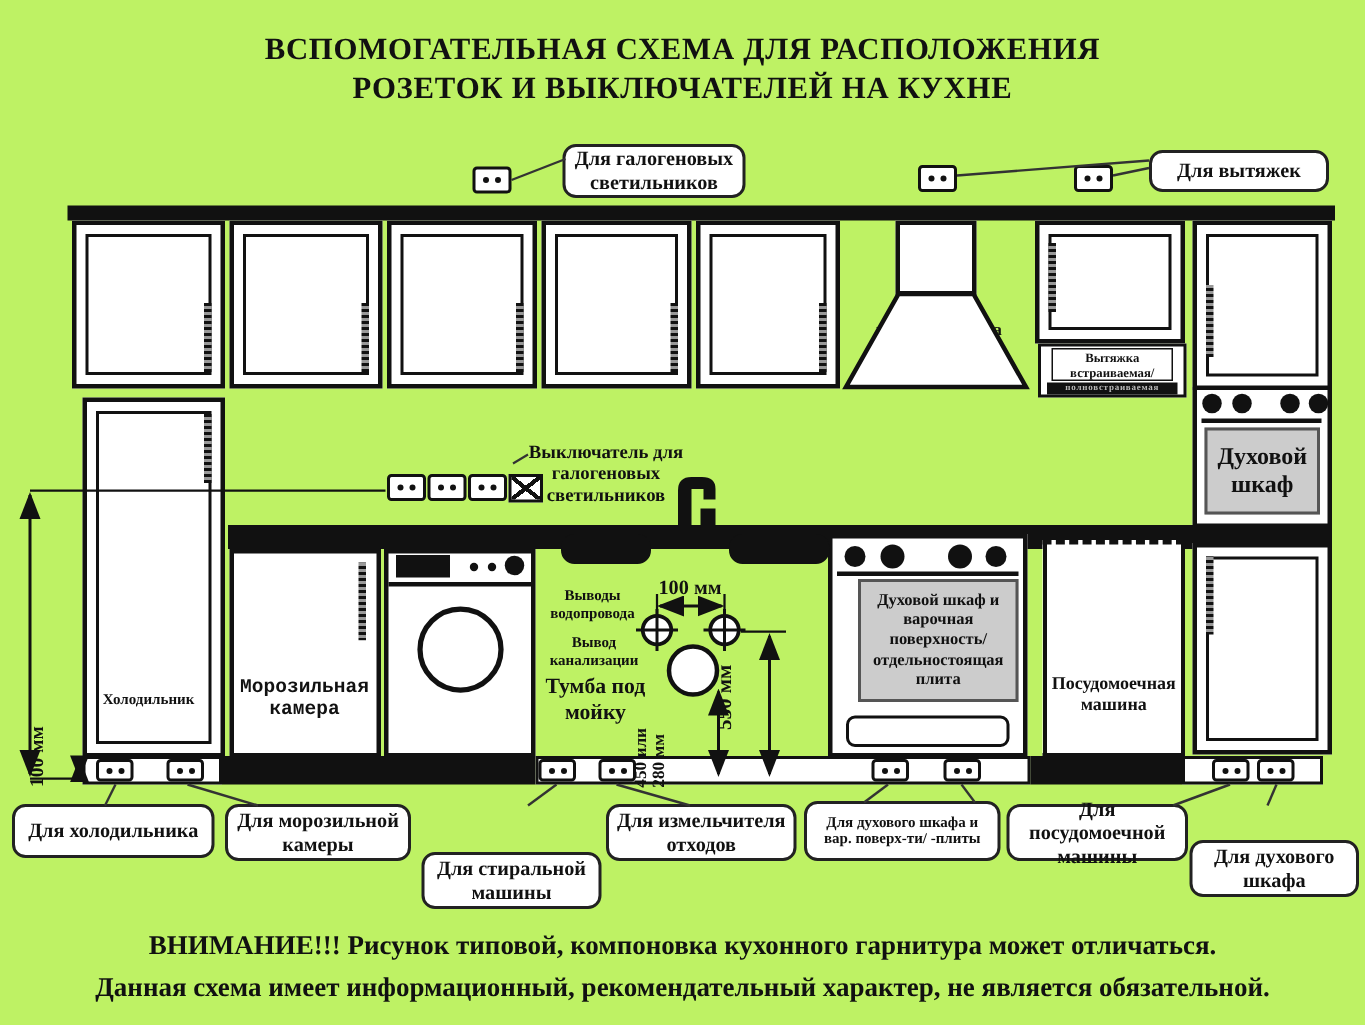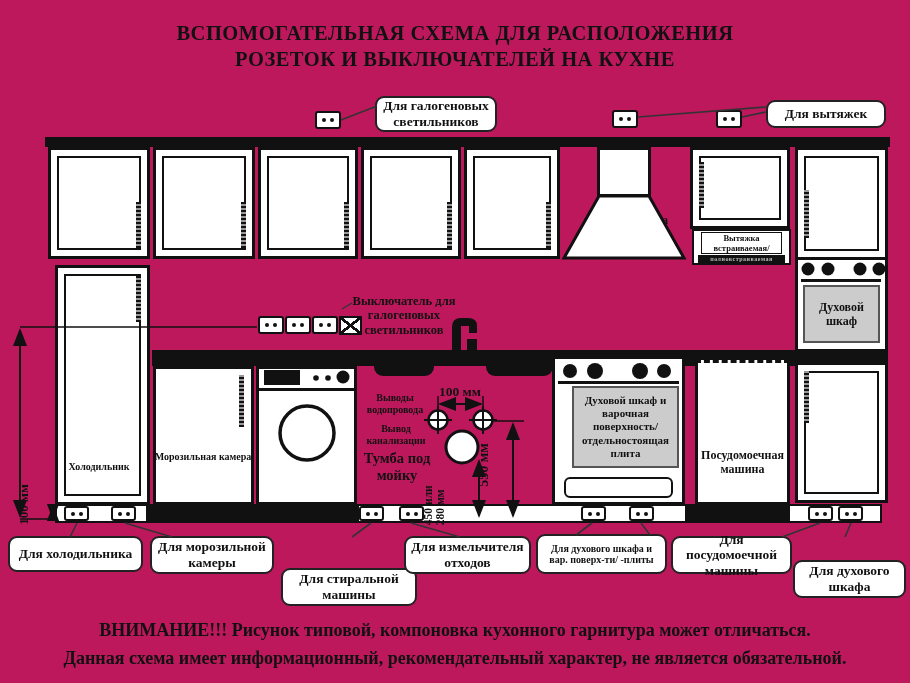--- a/index.html
+++ b/index.html
@@ -1,16 +1,16 @@
 <!DOCTYPE html>
 <html><head>
 <meta charset="utf-8">
 <style>
   html,body{margin:0;padding:0;background:#fff;}
-  #stage{position:relative;width:910px;height:683px;background:#be185d;overflow:hidden;
+  #stage{position:relative;width:910px;height:683px;background:#bef264;overflow:hidden;
          font-family:"Liberation Serif",serif;color:#111;}
   .abs{position:absolute;}
   .title{width:910px;text-align:center;font-weight:bold;font-size:20.5px;letter-spacing:.5px;}
   .warn{width:870px;left:20px;text-align:center;font-weight:bold;font-size:18px;line-height:1.55;}
   .cab{position:absolute;border:3px solid #111;background:#fff;box-sizing:border-box;}
   .door{position:absolute;left:6px;right:6px;top:6px;bottom:6px;border:2px solid #111;}
   .handle{position:absolute;width:5px;background:repeating-linear-gradient(0deg,#111 0 2px,#999 2px 4px);}
   .blackbar{position:absolute;background:#111;}
   .socket{position:absolute;width:26px;height:18px;background:#fff;border:2.5px solid #111;border-radius:3px;
           box-sizing:border-box;display:flex;align-items:center;justify-content:center;gap:4px;}
@@ -75,34 +75,34 @@
   <div class="cab" style="left:692px;top:229px;width:99px;height:36px;border-width:2.5px;"></div>
   <div class="abs" style="left:701px;top:232px;width:81px;height:22px;border:1.5px solid #111;background:#fff;
        font-weight:bold;font-size:8.5px;text-align:center;line-height:1.2;box-sizing:border-box;">Вытяжка встраиваемая/</div>
   <div class="abs" style="left:698px;top:255px;width:87px;height:8px;background:#111;color:#bbb;font-size:6px;
        font-weight:bold;text-align:center;line-height:8px;letter-spacing:.5px;overflow:hidden;">полновстраиваемая</div>
 
   <div class="lbl" style="left:584px;top:201px;width:84px;font-size:11.5px;">Вытяжка каминного типа</div>
 
   <div class="cab" style="left:795px;top:258px;width:93px;height:94px;border-top-width:2px;"></div>
   <div class="blackbar" style="left:801px;top:279px;width:80px;height:3px;"></div>
-  <div class="graybox" style="left:803px;top:285px;width:77px;height:58px;font-size:12px;">Духовой шкаф</div>
+  <div class="graybox" style="left:803px;top:285px;width:77px;height:58px;font-size:16px;">Духовой шкаф</div>
 
   <div class="cab" style="left:55px;top:265px;width:95px;height:240px;">
     <div class="door"></div>
     <div class="handle" style="right:6px;top:8px;height:46px;"></div>
   </div>
   <div class="lbl" style="left:58px;top:461px;width:82px;font-size:10px;">Холодильник</div>
 
   <div class="blackbar" style="left:152px;top:350px;width:736px;height:16px;"></div>
 
   <div class="cab" style="left:153px;top:366px;width:101px;height:139px;">
     <div class="handle" style="right:7px;top:6px;height:52px;"></div>
   </div>
-  <div class="lbl" style="left:154px;top:451px;width:98px;font-size:10px;">Морозильная камера</div>
+  <div class="lbl" style="left:154px;top:451px;width:98px;font-size:13px;font-family:Liberation Mono, monospace;">Морозильная камера</div>
 
   <div class="cab" style="left:256px;top:366px;width:101px;height:139px;"></div>
   <div class="blackbar" style="left:259px;top:388px;width:95px;height:3px;"></div>
   <div class="blackbar" style="left:264px;top:370px;width:36px;height:15px;"></div>
 
   <div class="lbl" style="left:358px;top:392px;width:74px;font-size:10px;">Выводы водопровода</div>
   <div class="lbl" style="left:358px;top:423px;width:76px;font-size:10px;">Вывод канализации</div>
   <div class="lbl" style="left:350px;top:450px;width:94px;font-size:14.5px;">Тумба под мойку</div>
   <div class="lbl" style="left:431px;top:384px;width:58px;font-size:13.5px;">100 мм</div>
 
@@ -185,21 +185,21 @@
   <div class="socket small" style="left:838px;top:506px;">
       <i></i>
       <i></i>
     </div>
 
   <div class="callout" style="left:375px;top:96px;width:122px;height:36px;text-align:center;">Для галогеновых светильников</div>
   <div class="callout" style="left:766px;top:100px;width:120px;height:28px;">Для вытяжек</div>
 
   <div class="callout" style="left:8px;top:536px;width:135px;height:36px;">Для холодильника</div>
   <div class="callout" style="left:150px;top:536px;width:124px;height:38px;">Для морозильной камеры</div>
-  <div class="callout" style="left:281px;top:568px;width:136px;height:38px;">Для стиральной машины</div>
+  <div class="callout" style="left:281px;top:568px;width:120px;height:38px;">Для стиральной машины</div>
   <div class="callout" style="left:404px;top:536px;width:127px;height:38px;">Для измельчителя отходов</div>
   <div class="callout" style="left:536px;top:534px;width:131px;height:40px;font-size:10px;">Для духового шкафа и вар. поверх-ти/ -плиты</div>
   <div class="callout" style="left:671px;top:536px;width:121px;height:38px;">Для посудомоечной машины</div>
   <div class="callout" style="left:793px;top:560px;width:113px;height:38px;">Для духового шкафа</div>
 
   <div class="vtext" style="left:3px;top:439px;font-size:15px;">1050 мм</div>
   <div class="vtext" style="left:31px;top:511px;font-size:13px;">100 мм</div>
   <div class="vtext" style="left:492px;top:472px;font-size:14px;">550 мм</div>
   <div class="vtext" style="left:446px;top:501px;font-size:11.5px;">450 или
 280 мм</div>

